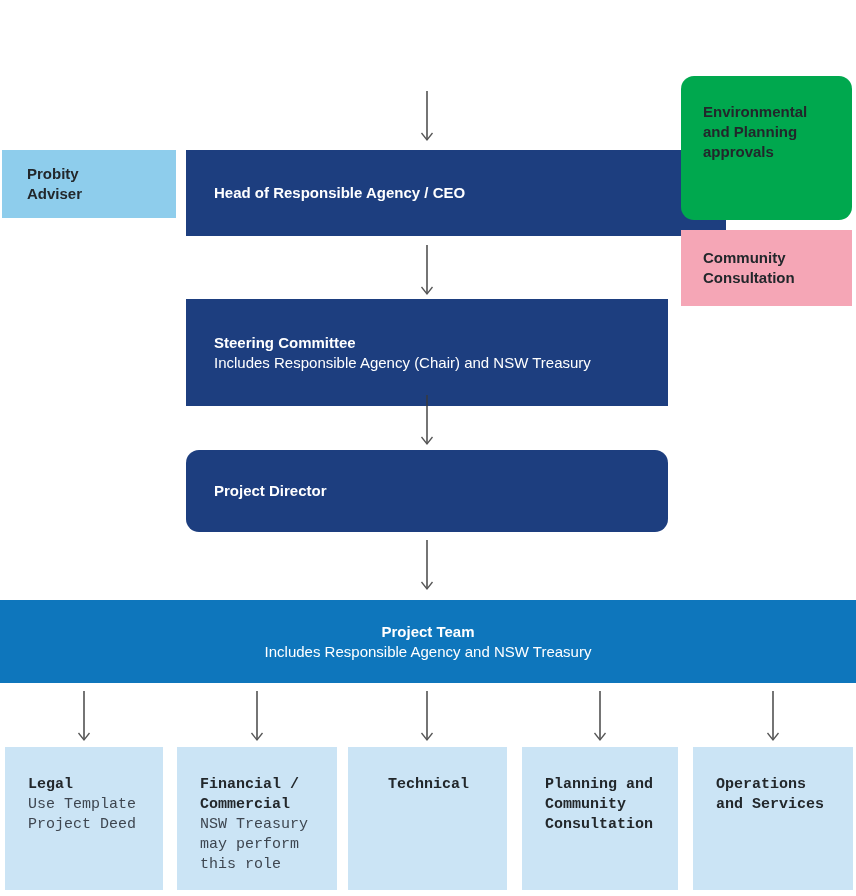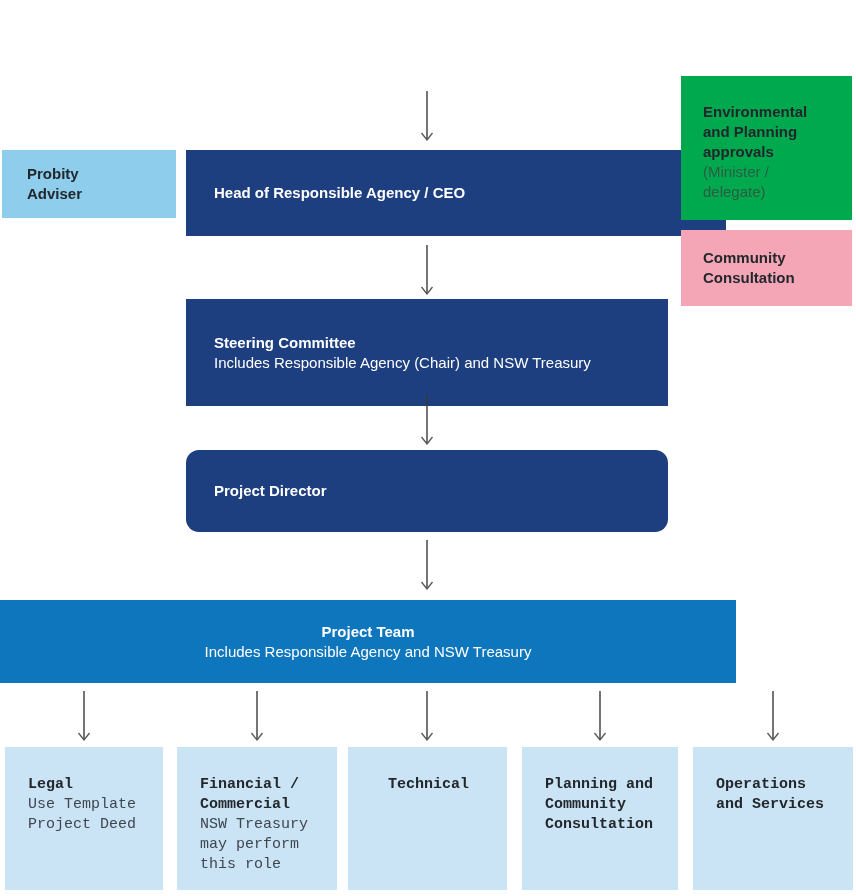--- a/index.html
+++ b/index.html
@@ -23,21 +23,21 @@
     overflow:hidden;
     background:#ffffff;
   }
   .box{position:absolute;box-sizing:border-box;display:flex;flex-direction:column;justify-content:center;}
   .t{white-space:pre-line;}
   .b{font-weight:bold;}
   .navy{background:var(--navy,#1D3E7F);color:#ffffff;padding:10px 24px 10px 28px;}
   .team{background:var(--blue,#0E76BC);color:#ffffff;text-align:center;padding:10px 20px;}
   .sky{background:var(--sky,#8ECDEC);color:var(--ink,#22272B);padding:10px 16px 10px 25px;}
   .pale{background:var(--pale,#CBE4F5);color:var(--ink,#22272B);padding:10px 12px 10px 23px;justify-content:flex-start;padding-top:28px;font-family:Liberation Mono, monospace;}
-  .green{background:var(--green,#00A84E);color:var(--ink,#22272B);padding:10px 14px 10px 22px;justify-content:flex-start;padding-top:26px;}
+  .green{background:var(--green,#00A84E);color:var(--ink,#22272B);padding:10px 14px 10px 22px;justify-content:flex-start;padding-top:26px;border-radius:13px;}
   .pink{background:var(--pink,#F5A6B6);color:var(--ink,#22272B);padding:10px 14px 10px 22px;}
   .pale .t.sub{color:var(--ink-soft,#3E4650);}
   .green .t.sub{color:var(--green-ink,#2B5E43);}
   .arrow{position:absolute;width:16px;}
   .arrow svg{display:block;width:16px;height:52px;}
 </style>
 </head>
 <body>
 
 <div class="stage">
@@ -49,39 +49,37 @@
   </div>
 
   <div class="box navy" style="left:186px;top:150px;width:540px;height:86px;">
     <span class="t b">Head of Responsible Agency / CEO</span>
   </div>
 
   <div class="box green" style="left:681px;top:76px;width:171px;height:144px;">
     <span class="t b">Environmental
 and Planning
 approvals</span>
-    <span class="t sub">(Minister /
-delegate)</span>
   </div>
 
   <div class="box pink" style="left:681px;top:230px;width:171px;height:76px;">
     <span class="t b">Community
 Consultation</span>
   </div>
 
   <div class="box navy" style="left:186px;top:299px;width:482px;height:107px;">
     <span class="t b">Steering Committee</span>
     <span class="t">Includes Responsible Agency (Chair) and NSW Treasury</span>
   </div>
 
   <div class="box navy" style="left:186px;top:450px;width:482px;height:82px;border-radius:13px;">
     <span class="t b">Project Director</span>
   </div>
 
-  <div class="box team" style="left:0px;top:600px;width:736px;height:83px;">
+  <div class="box team" style="left:0px;top:600px;width:856px;height:83px;">
     <span class="t b">Project Team</span>
     <span class="t">Includes Responsible Agency and NSW Treasury</span>
   </div>
 
   <div class="box pale" style="left:5px;top:747px;width:158px;height:143px;">
     <span class="t b">Legal</span>
     <span class="t sub">Use Template
 Project Deed</span>
   </div>
 

